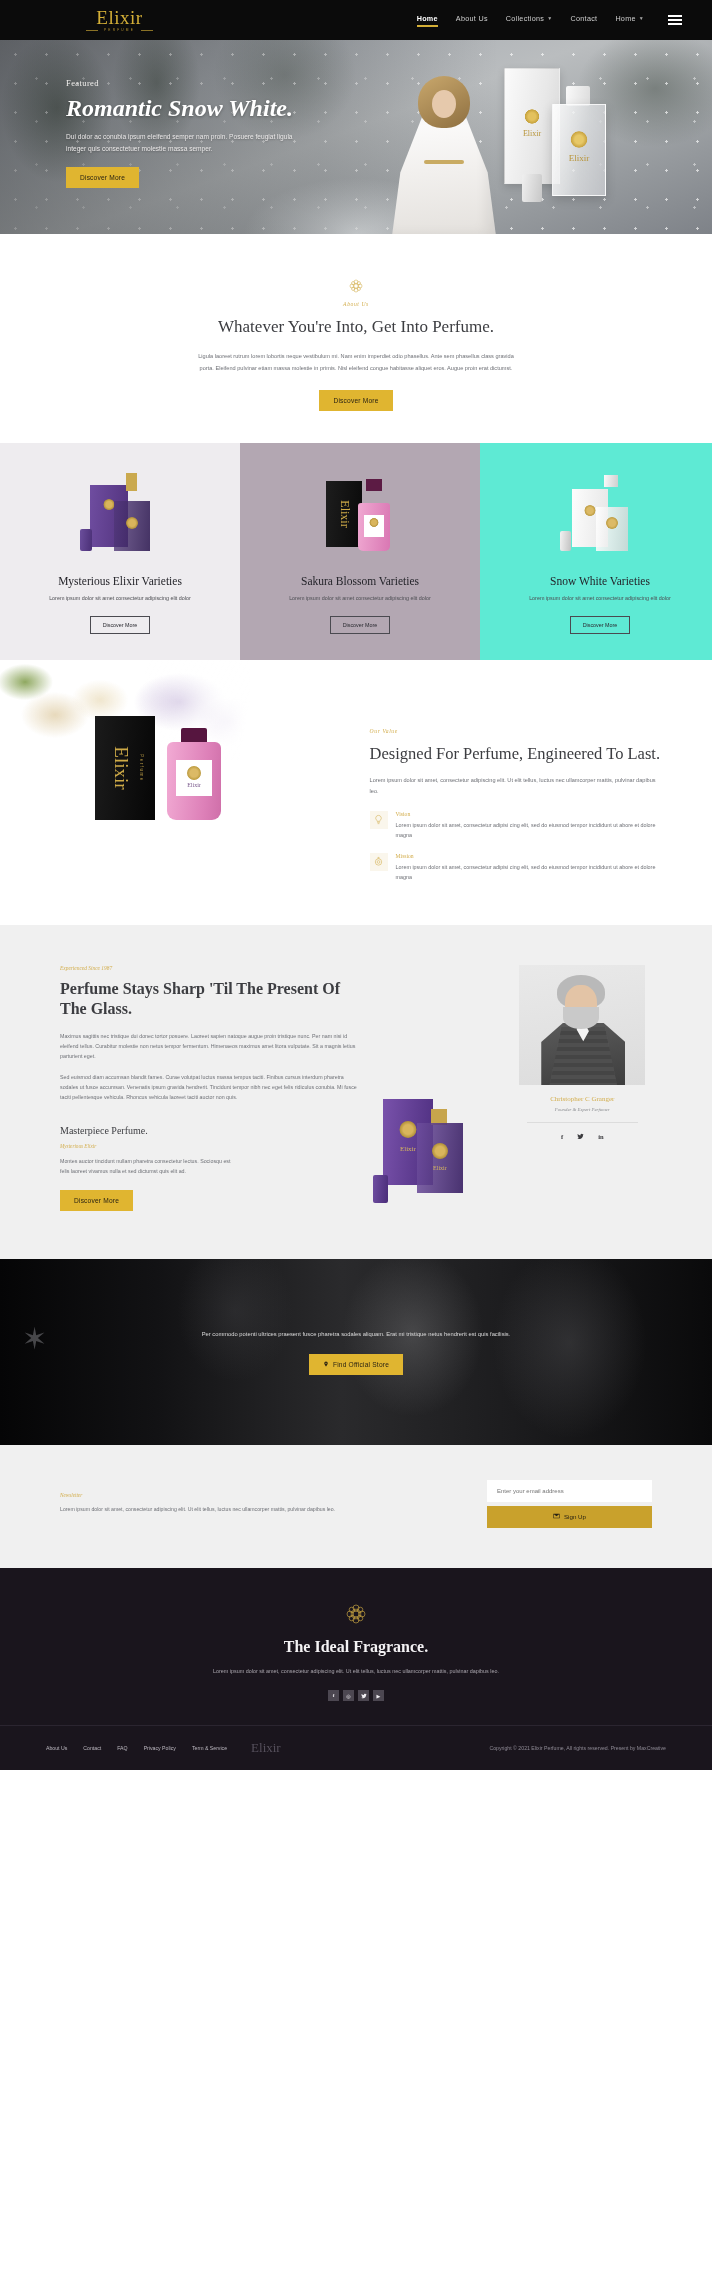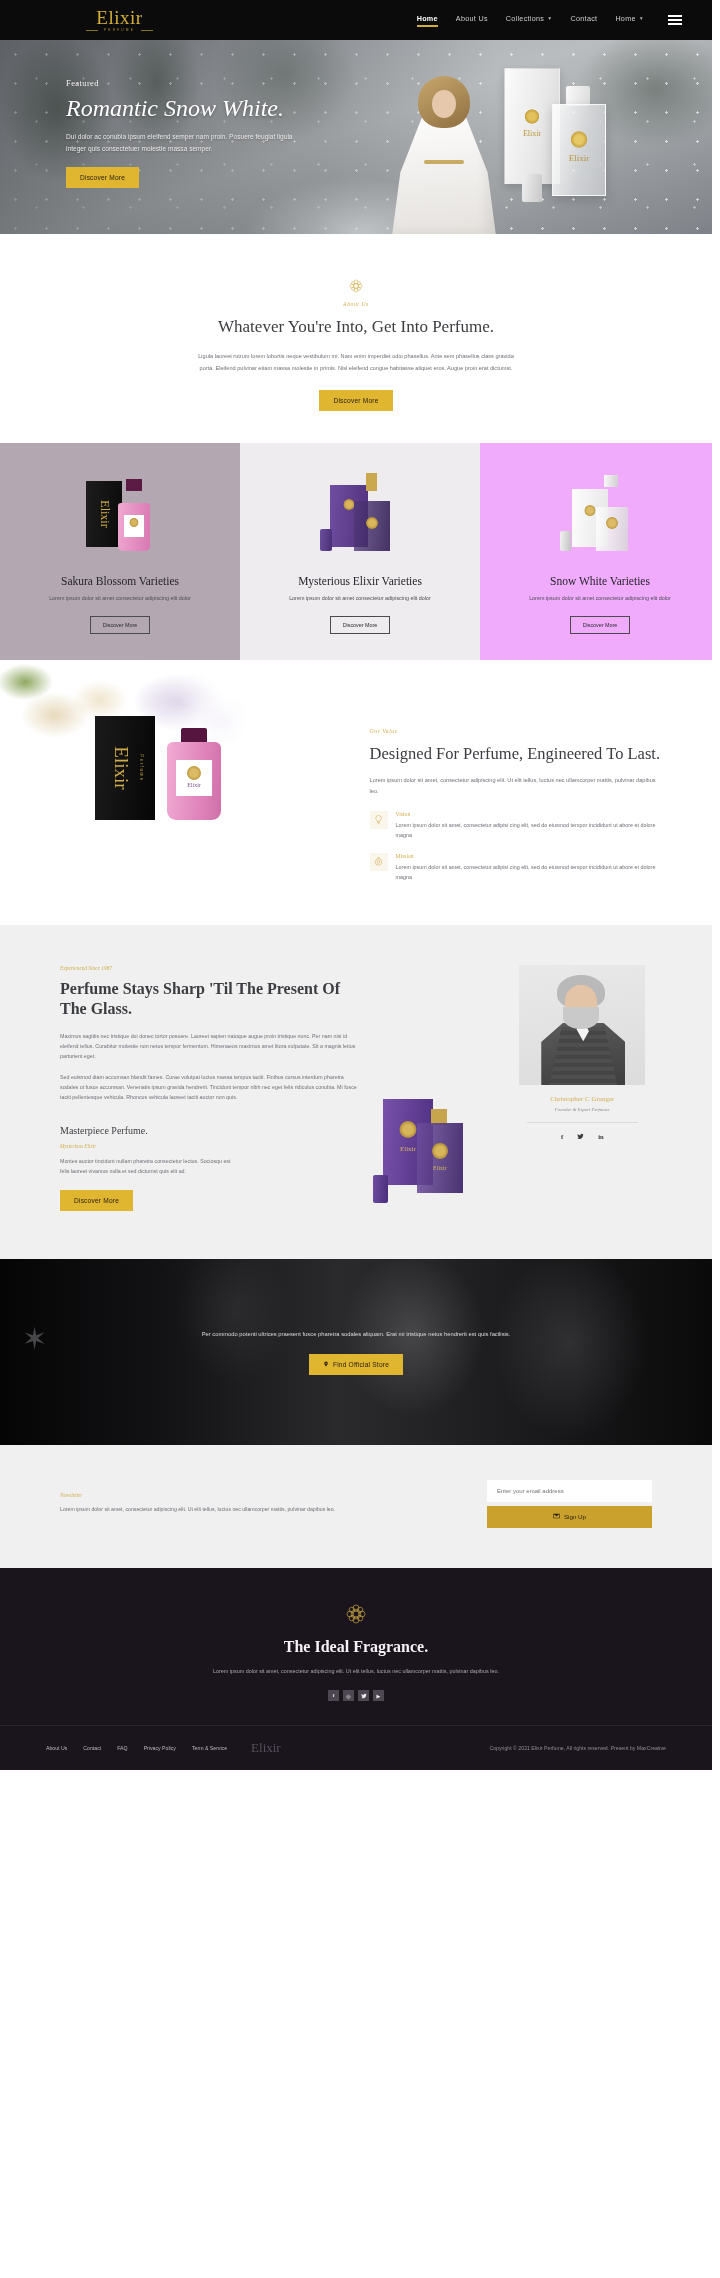--- a/index.html
+++ b/index.html
@@ -159,21 +159,21 @@
   .hero-inner {
     position: relative; z-index: 5;
     padding: 38px 0 0 66px; width: 330px;
   }
   .hero-eyebrow {
     font-family: "Liberation Serif", serif;
     font-size: 8.5px; color: #f2f0ee; letter-spacing: .4px; margin-bottom: 7px;
   }
   .hero-title {
     font-family: "Liberation Serif", serif;
-    font-style: italic; font-weight: normal;
+    font-style: italic; font-weight: bold;
     font-size: 24px; line-height: 1.12; color: #fff;
     text-shadow: 0 1px 3px rgba(0,0,0,.35);
     margin-bottom: 9px;
   }
   .hero-desc {
     font-size: 6.6px; line-height: 1.85; color: #eceaea; width: 236px;
     text-shadow: 0 1px 2px rgba(0,0,0,.3);
     margin-bottom: 11px;
   }
   .btn-gold {
@@ -201,21 +201,21 @@
   .about-body {
     font-size: 5.6px; line-height: 2.1; color: #6e7076;
     max-width: 320px; margin: 0 auto 14px;
   }
 
   
   .cards { display: flex; width: 720px; }
   .card { width: 240px; padding: 22px 16px 26px; text-align: center; }
   .card.c1 { background: #eeecef; }
   .card.c2 { background: #b3a7b2; }
-  .card.c3 { background: #f0abfc; }
+  .card.c3 { background: #5eead4; }
   .card-img { height: 88px; display: flex; align-items: flex-end; justify-content: center; margin-bottom: 22px; }
   .card-title {
     font-family: "Liberation Serif", serif; font-size: 11.5px; color: #24242a; margin-bottom: 7px;
   }
   .card-desc { font-size: 5.4px; color: #4d4e53; line-height: 1.6; margin-bottom: 11px; }
   .btn-outline {
     display: inline-block; background: transparent; border: 1px solid #4a4a50;
     font-size: 5.4px; padding: 5px 12px; color: #2a2a30; cursor: pointer;
   }
   
@@ -490,52 +490,52 @@
           <circle cx="27" cy="27" r="4.2"></circle>
       </g>
     </svg>
     <div class="eyebrow-gold">About Us</div>
     <h2 class="section-title">Whatever You're Into, Get Into Perfume.</h2>
     <p class="about-body">Ligula laoreet rutrum lorem lobortis neque vestibulum mi. Nam enim imperdiet odio phasellus. Ante sem phasellus class gravida porta. Eleifend pulvinar etiam massa molestie in primis. Nisl eleifend congue habitasse aliquet eros. Augue proin erat dictumst.</p>
     <button class="btn-gold">Discover More</button>
   </div>
 
   <div class="cards">
+    <div class="card c1">
+      <div class="card-img">
+        <div class="prod p1">
+            <div class="box">
+              <div class="fl"></div>
+            </div>
+            <div class="cap"></div>
+            <div class="bot">
+              <div class="fl2"></div>
+            </div>
+            <div class="tin"></div>
+          </div>
+      </div>
+      <div class="card-title">Mysterious Elixir Varieties</div>
+      <div class="card-desc">Lorem ipsum dolor sit amet consectetur adipiscing elit dolor</div>
+      <button class="btn-outline">Discover More</button>
+    </div>
     <div class="card c2">
       <div class="card-img">
         <div class="prod p2">
             <div class="box">
               <div class="vtext">Elixir</div>
             </div>
             <div class="cap"></div>
             <div class="bot">
               <div class="lbl">
                 <div class="fl"></div>
               </div>
             </div>
           </div>
       </div>
       <div class="card-title">Sakura Blossom Varieties</div>
-      <div class="card-desc">Lorem ipsum dolor sit amet consectetur adipiscing elit dolor</div>
-      <button class="btn-outline">Discover More</button>
-    </div>
-    <div class="card c1">
-      <div class="card-img">
-        <div class="prod p1">
-            <div class="box">
-              <div class="fl"></div>
-            </div>
-            <div class="cap"></div>
-            <div class="bot">
-              <div class="fl2"></div>
-            </div>
-            <div class="tin"></div>
-          </div>
-      </div>
-      <div class="card-title">Mysterious Elixir Varieties</div>
       <div class="card-desc">Lorem ipsum dolor sit amet consectetur adipiscing elit dolor</div>
       <button class="btn-outline">Discover More</button>
     </div>
     <div class="card c3">
       <div class="card-img">
         <div class="prod p3">
             <div class="box">
               <div class="fl"></div>
             </div>
             <div class="cap"></div>

